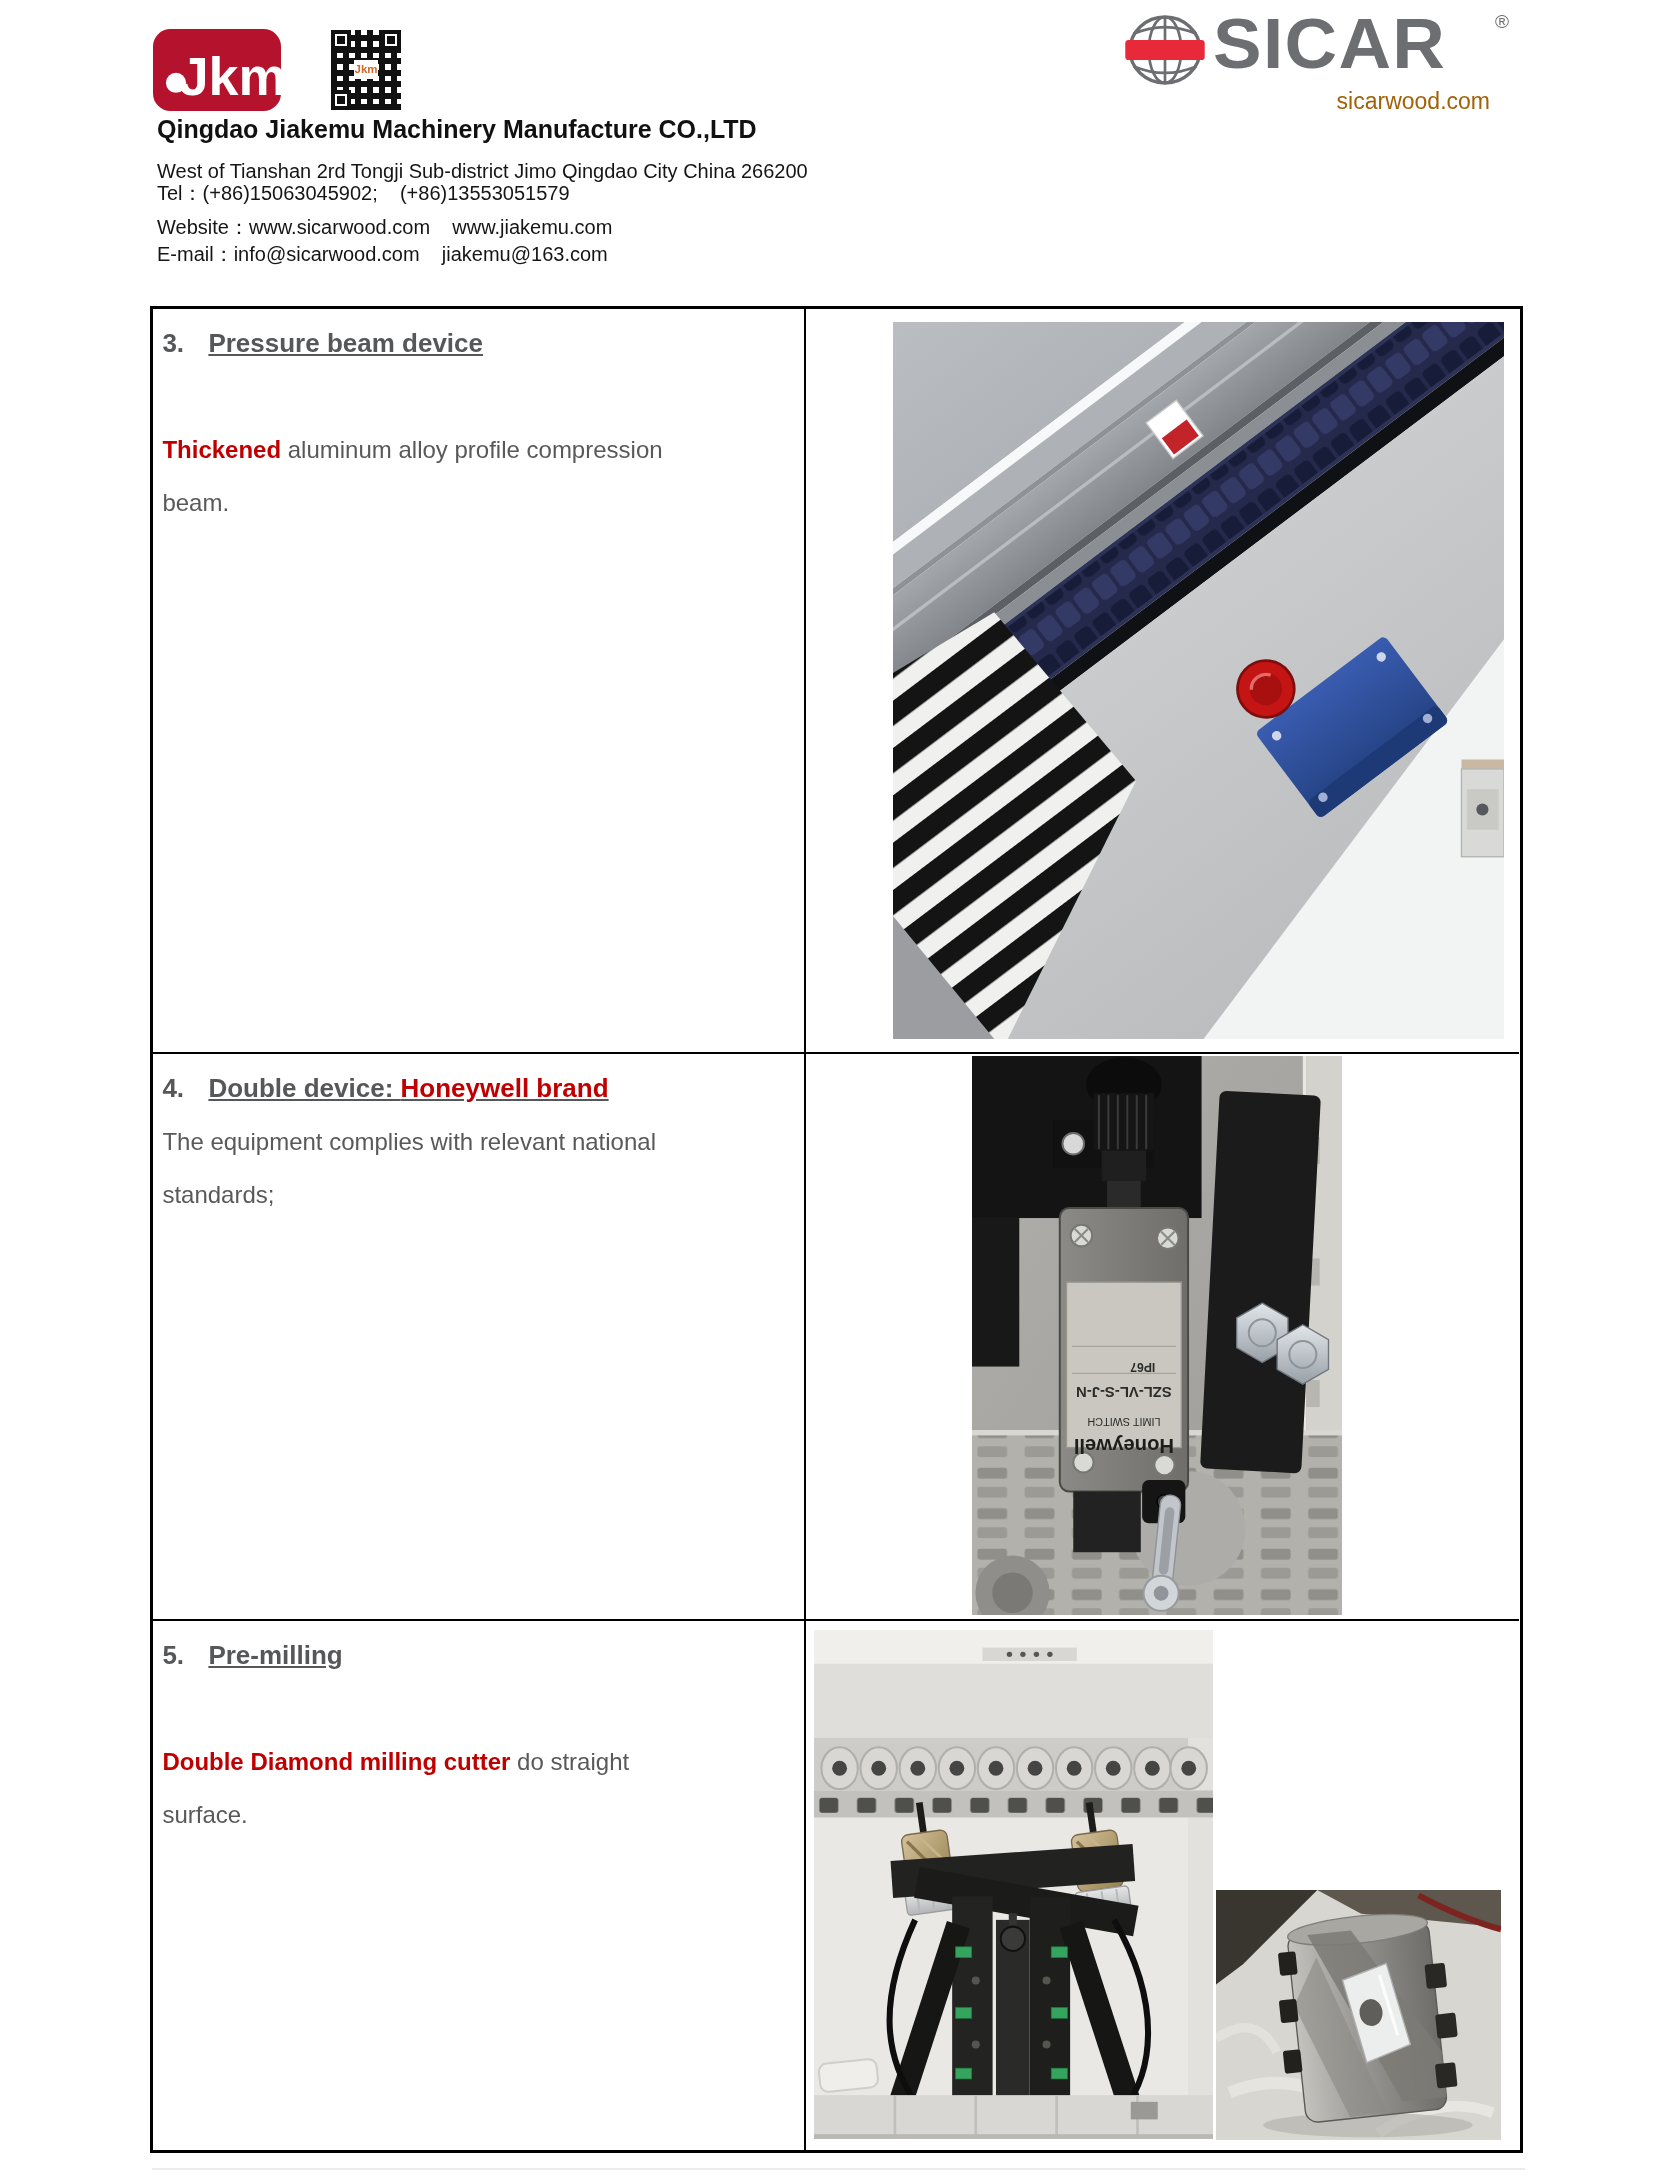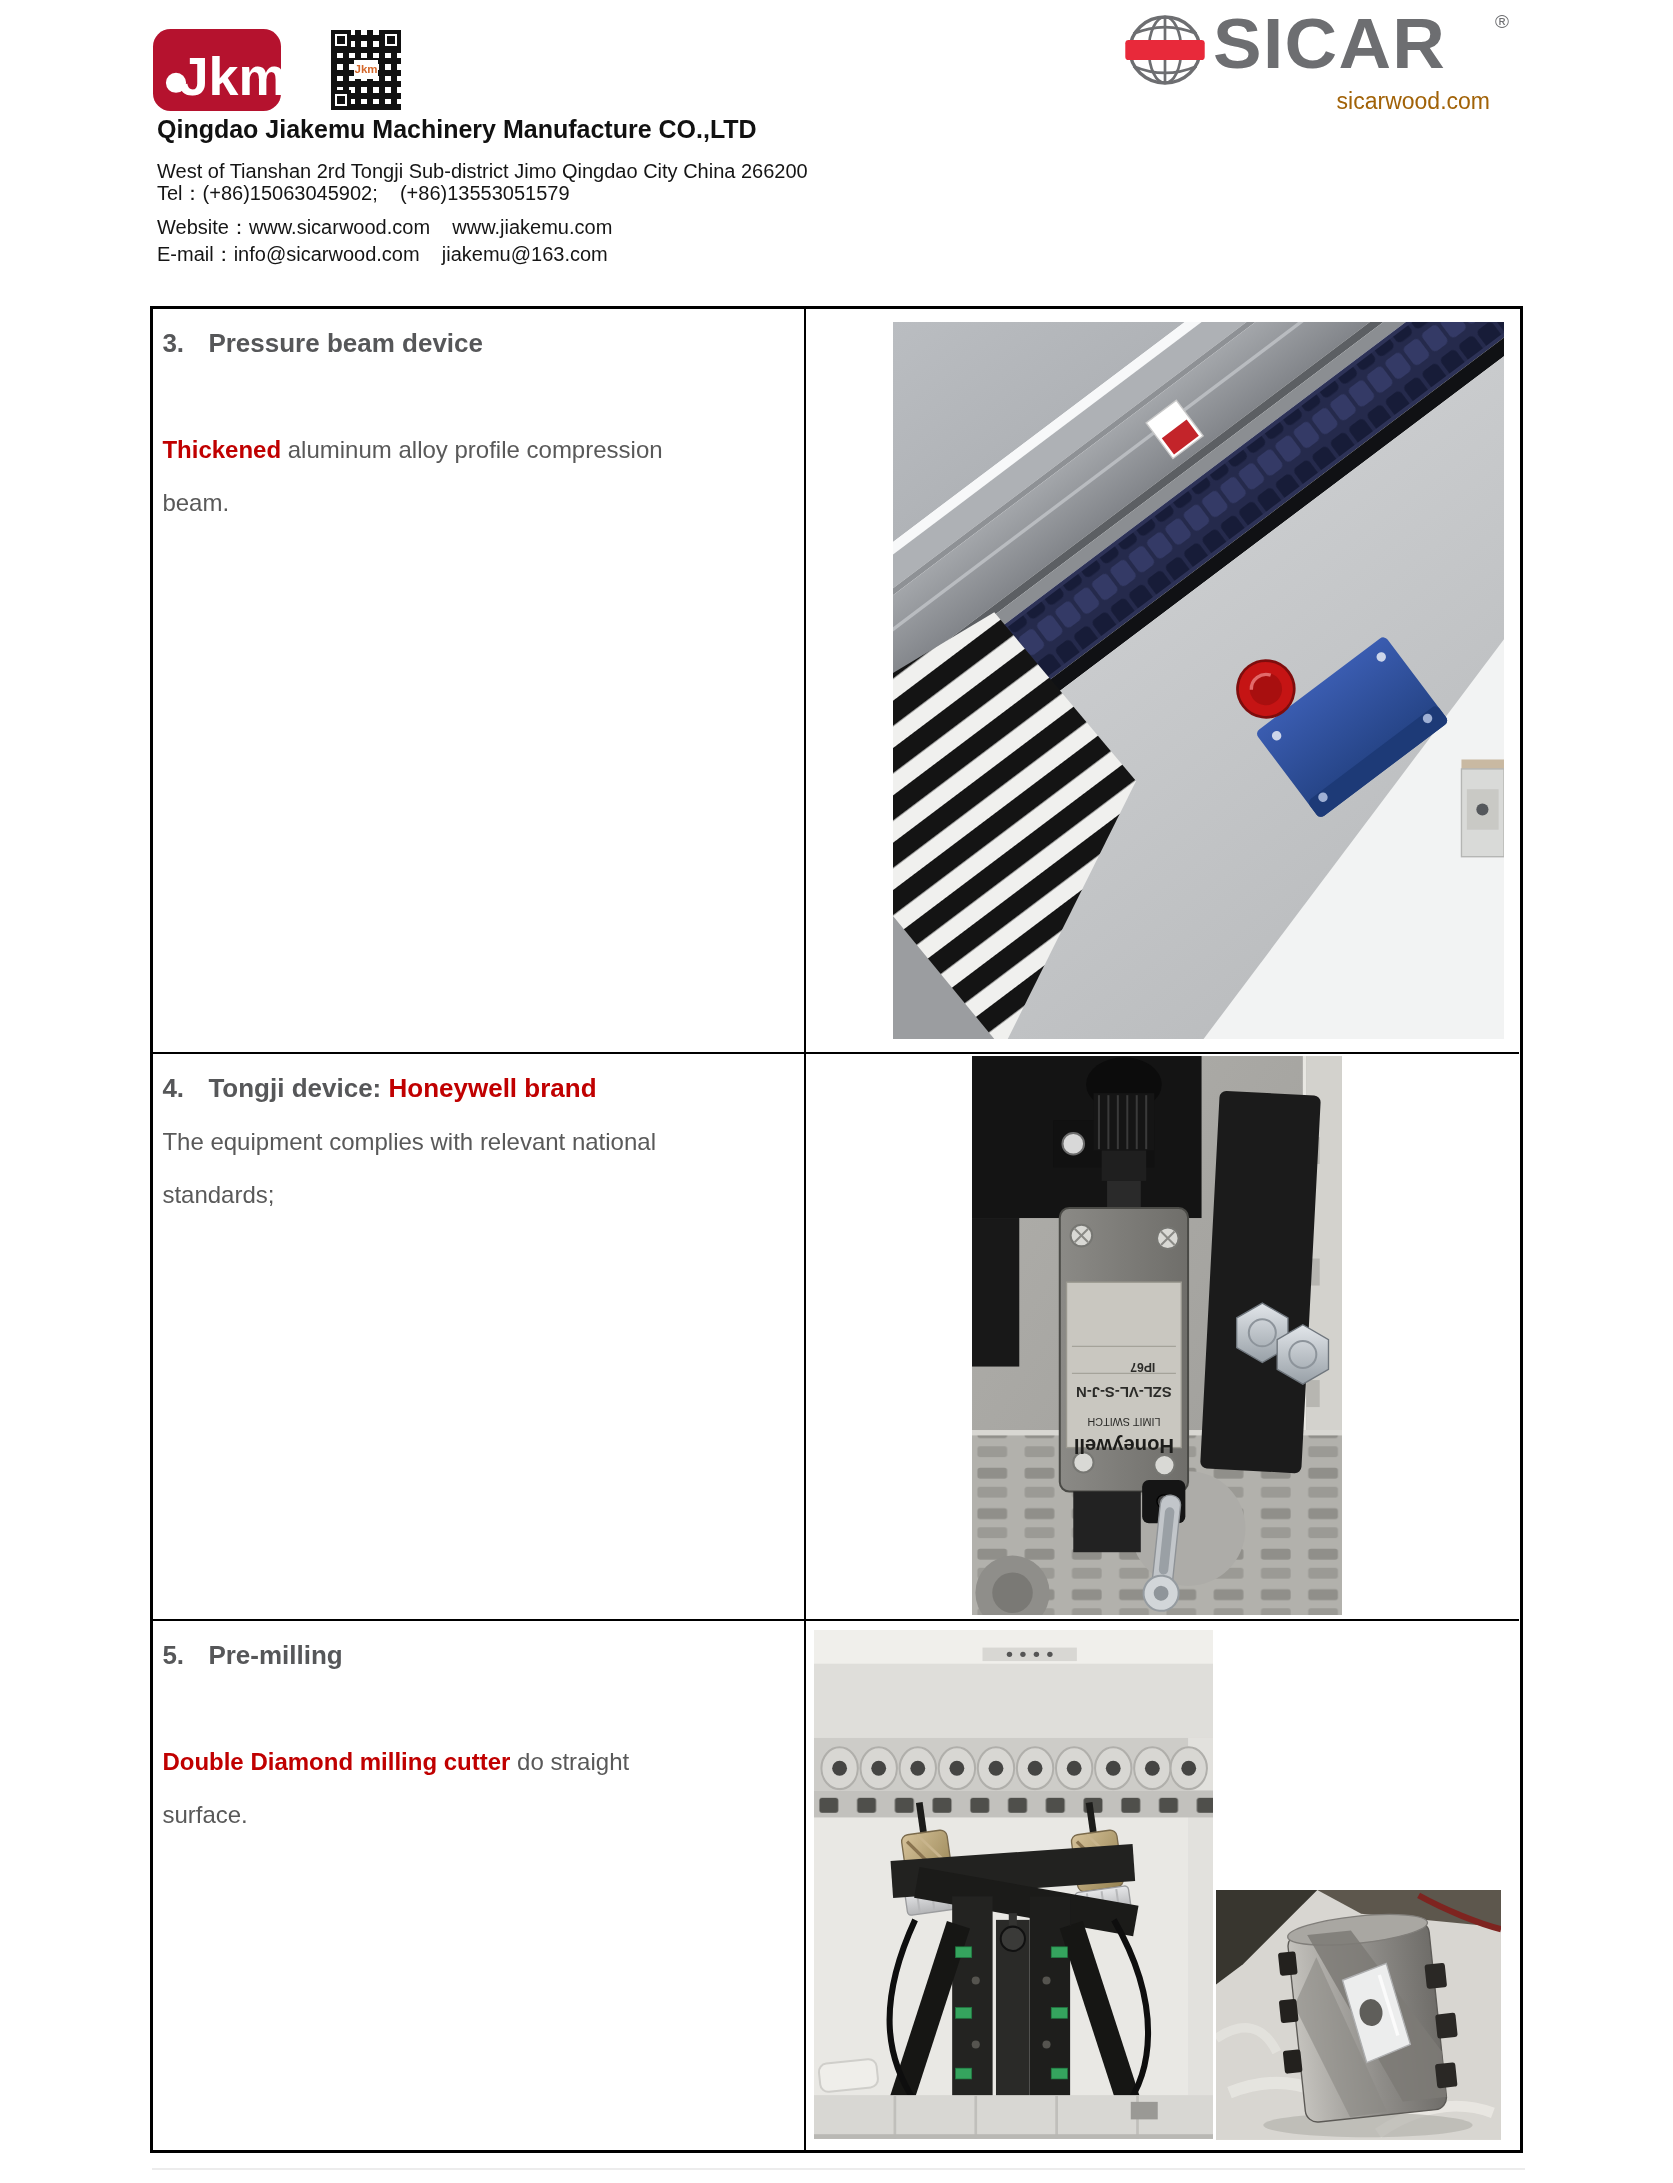--- a/index.html
+++ b/index.html
@@ -39,21 +39,21 @@
   .sicar-site{position:absolute;left:189px;top:81px;width:188px;text-align:right;
     font-size:23px;color:#a16207;}
 
   
   .spec-table{position:absolute;left:150px;top:306px;width:1373px;height:1847px;
     border:3.4px solid var(--table-border);display:grid;
     grid-template-columns:653px 713px;grid-template-rows:745px 567px 529px;}
   .cell{position:relative;}
   .text-cell{border-right:2.7px solid var(--table-border);padding:8px 13.5px 0 9.4px;}
   .row-a{border-bottom:2.7px solid var(--table-border);}
-  .sec-heading{font-size:26px;font-weight:bold;color:#565759;line-height:53px;}
+  .sec-heading{font-size:26px;font-weight:bold;color:#565759;line-height:53px;text-decoration:underline;}
   .sec-num{display:inline-block;min-width:46px;}
   .hl{color:var(--accent-red);font-weight:bold;}
   .sec-body{font-size:24px;line-height:53px;color:var(--body-gray);
     white-space:pre-line;max-width:648px;}
   .photo{position:absolute;display:block;}
   .under-line{position:absolute;left:152px;top:2168px;width:1373px;height:2px;background:#ececec;}
 </style>
 </head>
 <body>
 
@@ -169,21 +169,21 @@
         </g>
         <rect x="842" y="648" width="63" height="14" fill="#c9b9a2"></rect>
         <rect x="842" y="662" width="63" height="130" fill="#d9dad8" stroke="#b4b5b3" stroke-width="2"></rect>
         <rect x="850" y="692" width="47" height="60" fill="#c9c9c5"></rect>
         <circle cx="873" cy="722" r="9" fill="#55585c"></circle>
       </svg>
     </div>
 
     <div class="cell text-cell row-a">
       <div class="sec-heading">
-        <span class="sec-num">4.</span><span>Tongji device: </span><span class="hl">Honeywell brand</span>
+        <span class="sec-num">4.</span><span>Double device: </span><span class="hl">Honeywell brand</span>
       </div>
       <p class="sec-body">The equipment complies with relevant national
 standards;</p>
     </div>
 
     <div class="cell row-a">
       <svg class="photo" style="left:166px;top:2px;" width="370" height="559" viewBox="0 0 548 828">
         <defs>
           <linearGradient id="p2bg" x1="0" y1="0" x2="1" y2="1">
             <stop offset="0" stop-color="#b0afab"></stop>

